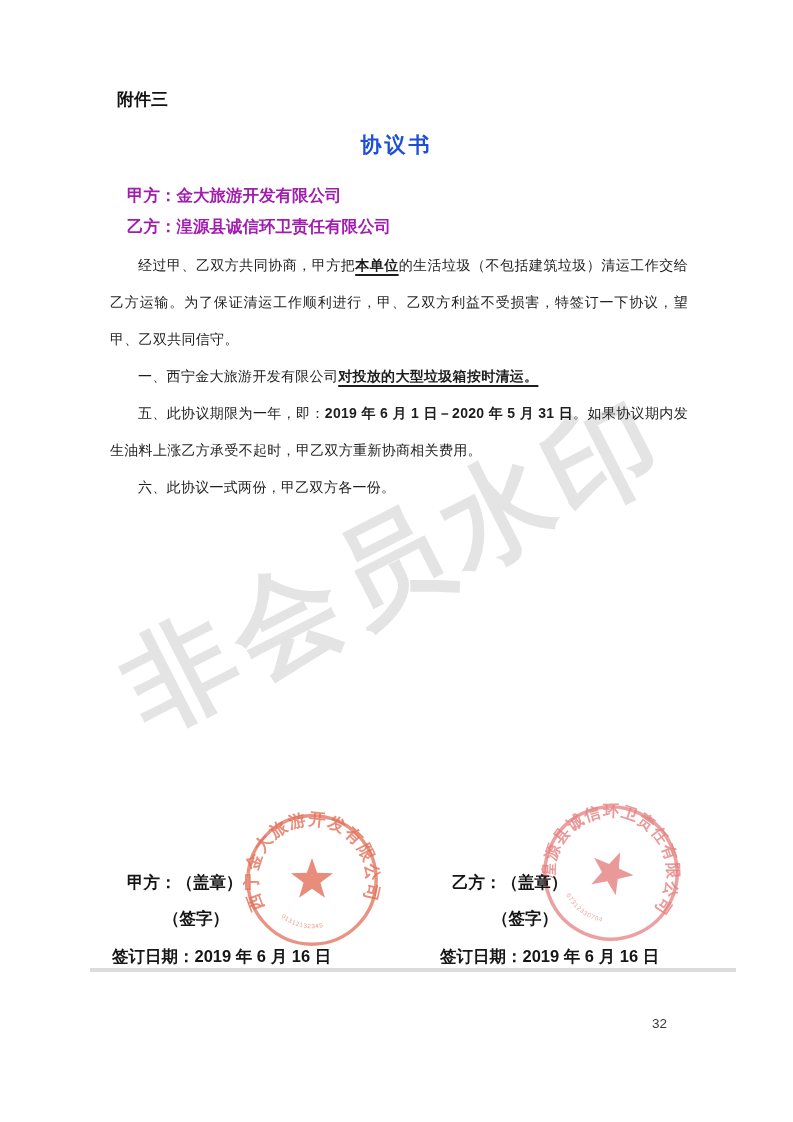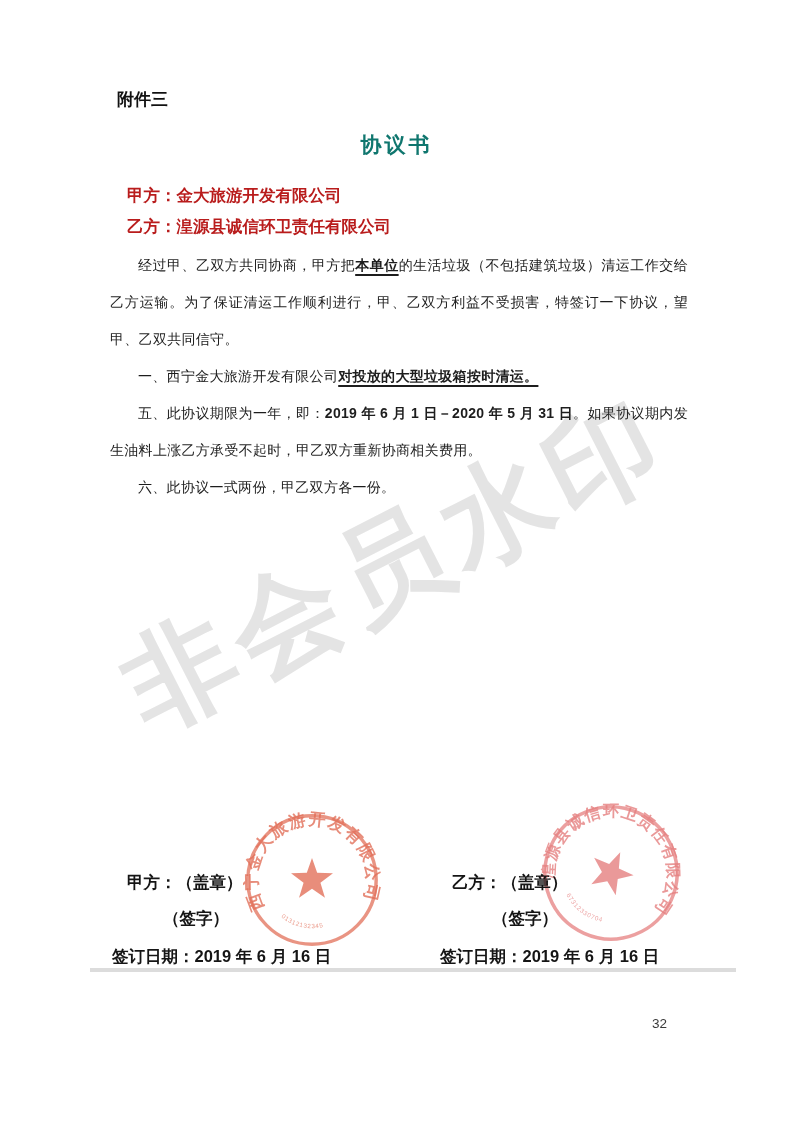--- a/index.html
+++ b/index.html
@@ -2,22 +2,22 @@
 <html><head>
 <meta charset="utf-8">
 <style>
   html,body{margin:0;padding:0;background:#ffffff;}
   .page{
     position:relative;width:793px;height:1122px;background:#ffffff;overflow:hidden;
     font-family:"Liberation Sans","DejaVu Sans",sans-serif;color:#1f1f1f;
   }
   .abs{position:absolute;}
   .attachment{left:117px;top:88px;font-size:17px;font-weight:700;color:#111;}
-  .doc-title{left:0;right:0;top:131px;text-align:center;font-size:21px;font-weight:700;letter-spacing:3px;color:#0f766e;}
-  .party-line{left:127px;font-size:16.5px;font-weight:700;color:#b91c1c;}
+  .doc-title{left:0;right:0;top:131px;text-align:center;font-size:21px;font-weight:700;letter-spacing:3px;color:#1d4ed8;}
+  .party-line{left:127px;font-size:16.5px;font-weight:700;color:#a21caf;}
   .party-a{top:185px;}
   .party-b{top:216px;}
   .body-text{
     left:110px;top:247px;width:578px;
     font-size:14px;line-height:37px;text-align:justify;color:#1d1d1d;letter-spacing:0.3px;
   }
   .body-text p{margin:0;text-indent:2em;}
   .u-bold{font-weight:700;text-decoration:underline;text-underline-offset:4px;text-decoration-thickness:1.5px;}
   .num-bold{font-weight:700;}
   .sig-label{font-size:16.5px;font-weight:700;color:#151515;white-space:nowrap;}

